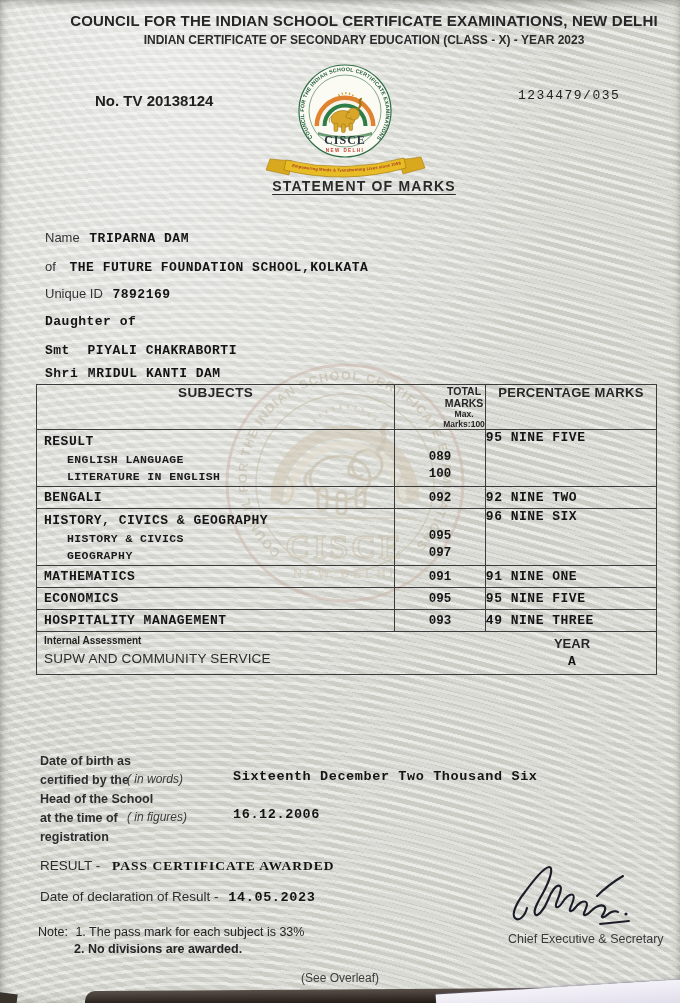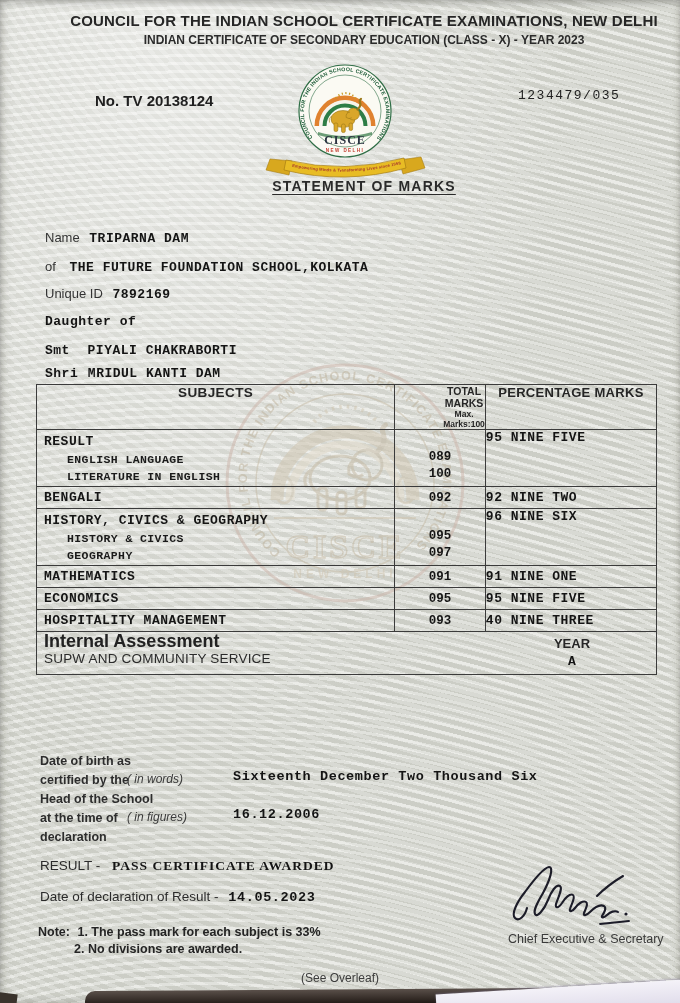--- a/index.html
+++ b/index.html
@@ -45,38 +45,38 @@
   .mk{font-family:"Liberation Mono","DejaVu Sans Mono",monospace;font-weight:bold;font-size:12.5px;color:#151515;text-align:center;}
   .mk-line{height:17px;line-height:16px;text-align:center;font-family:"Liberation Mono","DejaVu Sans Mono",monospace;font-weight:bold;font-size:12.5px;color:#151515;}
   .mk-pad{height:19px;}
   .pct{font-family:"Liberation Mono","DejaVu Sans Mono",monospace;font-weight:bold;font-size:13px;letter-spacing:0.5px;color:#141414;padding:4px 0 0 12px;}
   tr.simple{height:22px;}
   tr.simple .subj-main{padding-top:2px;}
   tr.simple td{vertical-align:middle;}
   tr.simple .pct{padding-top:0;}
   td.ia-cell{height:42px;position:relative;vertical-align:middle;}
   .ia-left{padding-left:7px;}
-  .ia-title{font-size:18px;font-weight:bold;color:#222;line-height:18px;}
+  .ia-title{font-size:10px;font-weight:bold;color:#222;line-height:18px;}
   .ia-serv{font-size:13.5px;color:#2b2b2b;line-height:18px;letter-spacing:0.2px;}
   .ia-grade{position:absolute;left:450px;top:3px;width:170px;text-align:center;}
   .ia-grade .g1{font-size:13px;font-weight:bold;color:#262626;line-height:18px;}
   .ia-grade .g2{font-family:"Liberation Mono","DejaVu Sans Mono",monospace;font-weight:bold;font-size:13px;color:#141414;line-height:18px;}
 
   .wm{left:222px;top:360px;z-index:1;opacity:0.5;}
 
   .dob-lbl{left:40px;font-size:12.5px;font-weight:bold;color:#2d2d2d;line-height:19px;}
   .paren{font-style:italic;font-weight:normal;font-size:12px;color:#3a3a3a;}
   .dob-val{left:233px;font-family:"Liberation Mono","DejaVu Sans Mono",monospace;font-weight:bold;font-size:13.5px;letter-spacing:0.6px;color:#141414;}
 
   .result-row{left:40px;top:858px;font-size:13.5px;color:#2b2b2b;}
   .result-row .val{font-family:"Liberation Mono","DejaVu Sans Mono",monospace;font-weight:bold;letter-spacing:1px;color:#141414;}
   .decl-row{left:40px;top:889px;font-size:13.5px;color:#2b2b2b;}
   .decl-row .val{font-family:"Liberation Mono","DejaVu Sans Mono",monospace;font-weight:bold;letter-spacing:0.6px;color:#141414;}
 
-  .note1{left:38px;top:925px;font-size:12.5px;font-weight:bold;color:#242424;}
+  .note1{left:38px;top:925px;font-size:12.5px;font-weight:normal;color:#242424;}
   .note2{left:74px;top:942px;font-size:12.5px;font-weight:bold;color:#242424;}
 
   .signatory{left:508px;top:932px;font-size:12.5px;color:#3a3a3a;}
   .overleaf{top:948px;font-size:12px;color:#3c3c3c;margin-top:23px;}
 
   .bottom-dark{position:absolute;left:85px;right:-25px;bottom:-3px;height:17px;
     background:linear-gradient(#5a504a,#17100c);border-top-left-radius:10px;transform:rotate(-0.4deg);z-index:3;}
   .corner-dark{position:absolute;left:-5px;bottom:-3px;width:22px;height:13px;background:#3a332c;transform:rotate(7deg);z-index:3;}
   .paper-edge{position:absolute;right:-12px;bottom:-6px;width:255px;height:30px;background:linear-gradient(#f4f2f8,#dcd8e8);
     transform:rotate(-3.5deg);transform-origin:100% 100%;z-index:4;box-shadow:0 -1px 2px rgba(120,110,140,0.5);}
@@ -254,21 +254,21 @@
           </td>
       <td class="mk">095</td>
       <td class="pct">95 NINE FIVE</td>
     </tr>
 
     <tr class="simple">
       <td>
             <div class="subj-main">HOSPITALITY MANAGEMENT</div>
           </td>
       <td class="mk">093</td>
-      <td class="pct">40 NINE THREE</td>
+      <td class="pct">49 NINE THREE</td>
     </tr>
 
     <tr>
       <td class="ia-cell" colspan="3">
         <div class="ia-left">
           <div class="ia-title sans">Internal Assessment</div>
           <div class="ia-serv sans">SUPW AND COMMUNITY SERVICE</div>
         </div>
         <div class="ia-grade">
           <div class="g1">YEAR</div>
@@ -280,21 +280,21 @@
     </table>
 
   <div class="abs dob-lbl" style="top:752px;">Date of birth as</div>
   <div class="abs dob-lbl" style="top:771px;">certified by the</div>
   <div class="abs paren" style="left:127px;top:772px;">( in words)</div>
   <div class="abs dob-val" style="top:769px;">Sixteenth December Two Thousand Six</div>
   <div class="abs dob-lbl" style="top:790px;">Head of the School</div>
   <div class="abs dob-lbl" style="top:809px;text-align:center;">at the time of</div>
   <div class="abs paren" style="left:127px;top:810px;">( in figures)</div>
   <div class="abs dob-val" style="top:807px;">16.12.2006</div>
-  <div class="abs dob-lbl" style="top:828px;">declaration</div>
+  <div class="abs dob-lbl" style="top:828px;">registration</div>
 
   <div class="abs result-row">
     <span>RESULT -</span>
     <span class="val" style="margin-left:8px;font-family:Liberation Serif, serif;">PASS CERTIFICATE AWARDED</span>
   </div>
   <div class="abs decl-row">
     <span>Date of declaration of Result -</span>
     <span class="val" style="margin-left:6px;">14.05.2023</span>
   </div>
 

